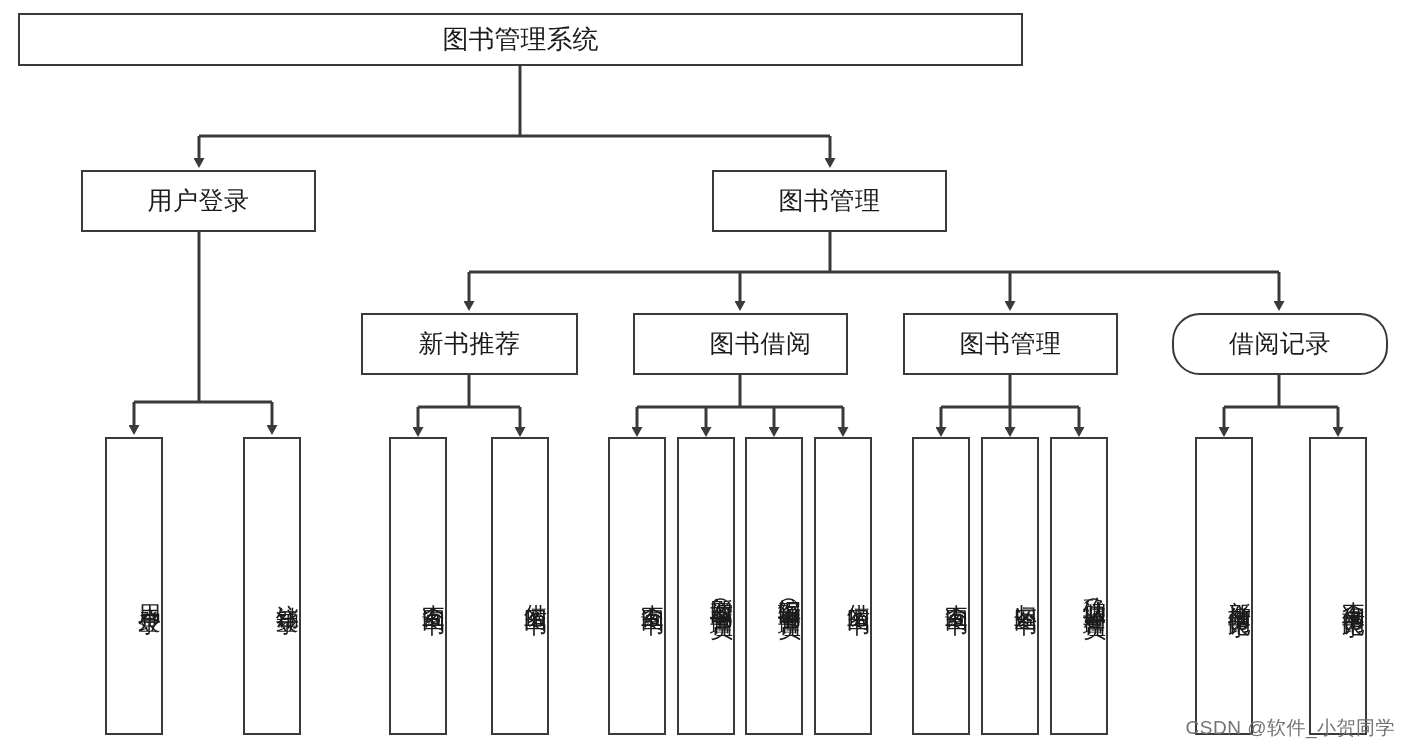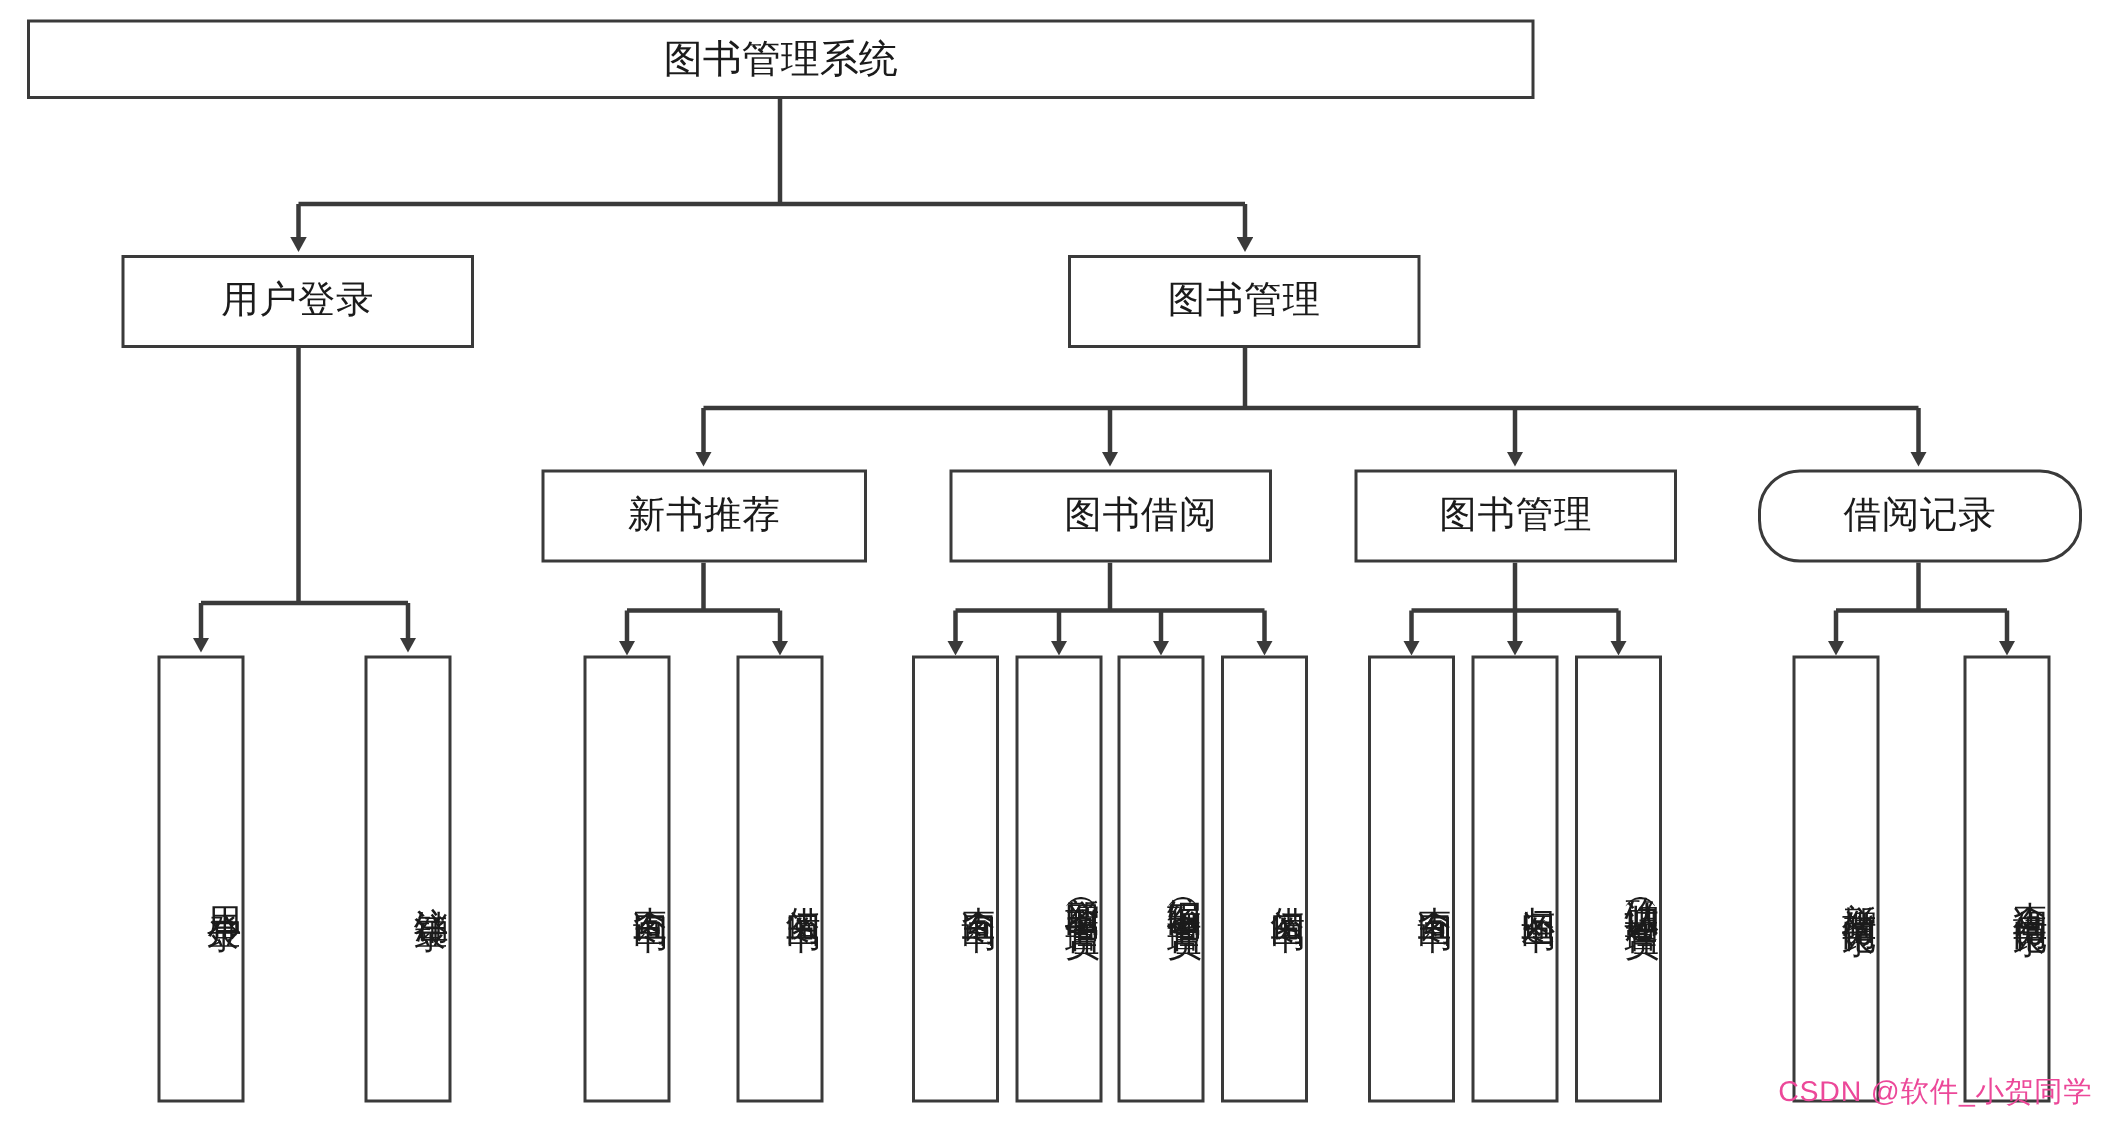--- a/index.html
+++ b/index.html
@@ -57,21 +57,21 @@
   .node.v .vtext {
     writing-mode: vertical-rl;
     text-orientation: upright;
     display: block;
   }
   .watermark {
     position: absolute;
     right: 10px;
     bottom: 6px;
     font-size: 19px;
-    color: #ec4899;
+    color: #737373;
     letter-spacing: 0.5px;
     white-space: nowrap;
   }
 </style>
 </head>
 <body>
 
 <div id="stage">
 
   <svg id="edges" viewBox="0 0 1405 747" xmlns="http://www.w3.org/2000/svg">

